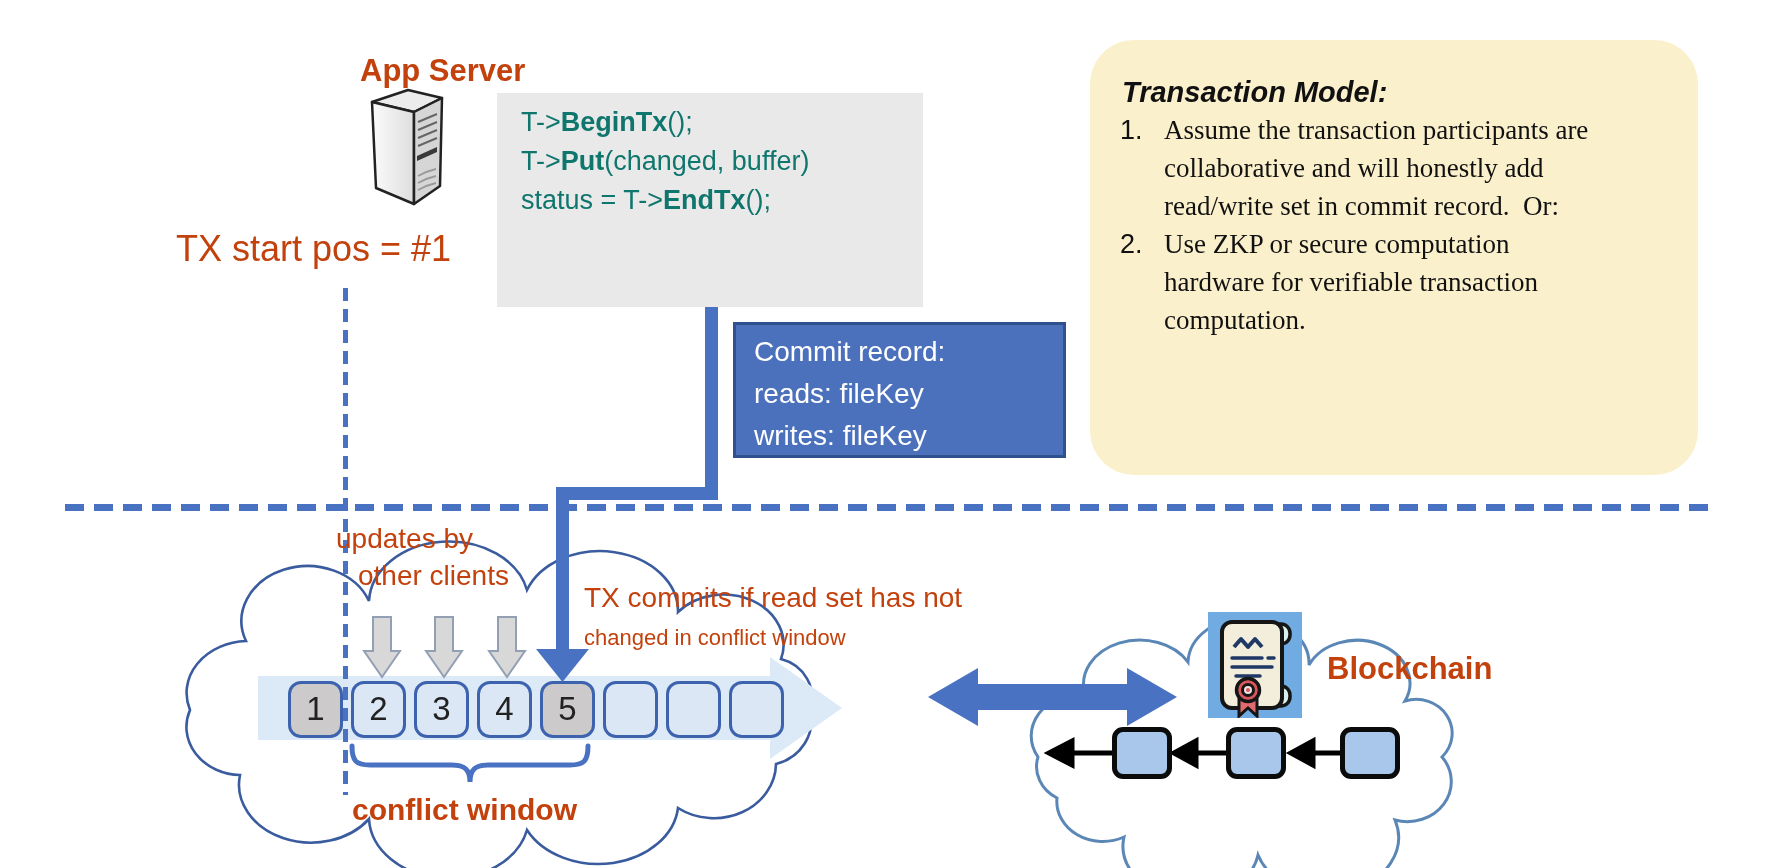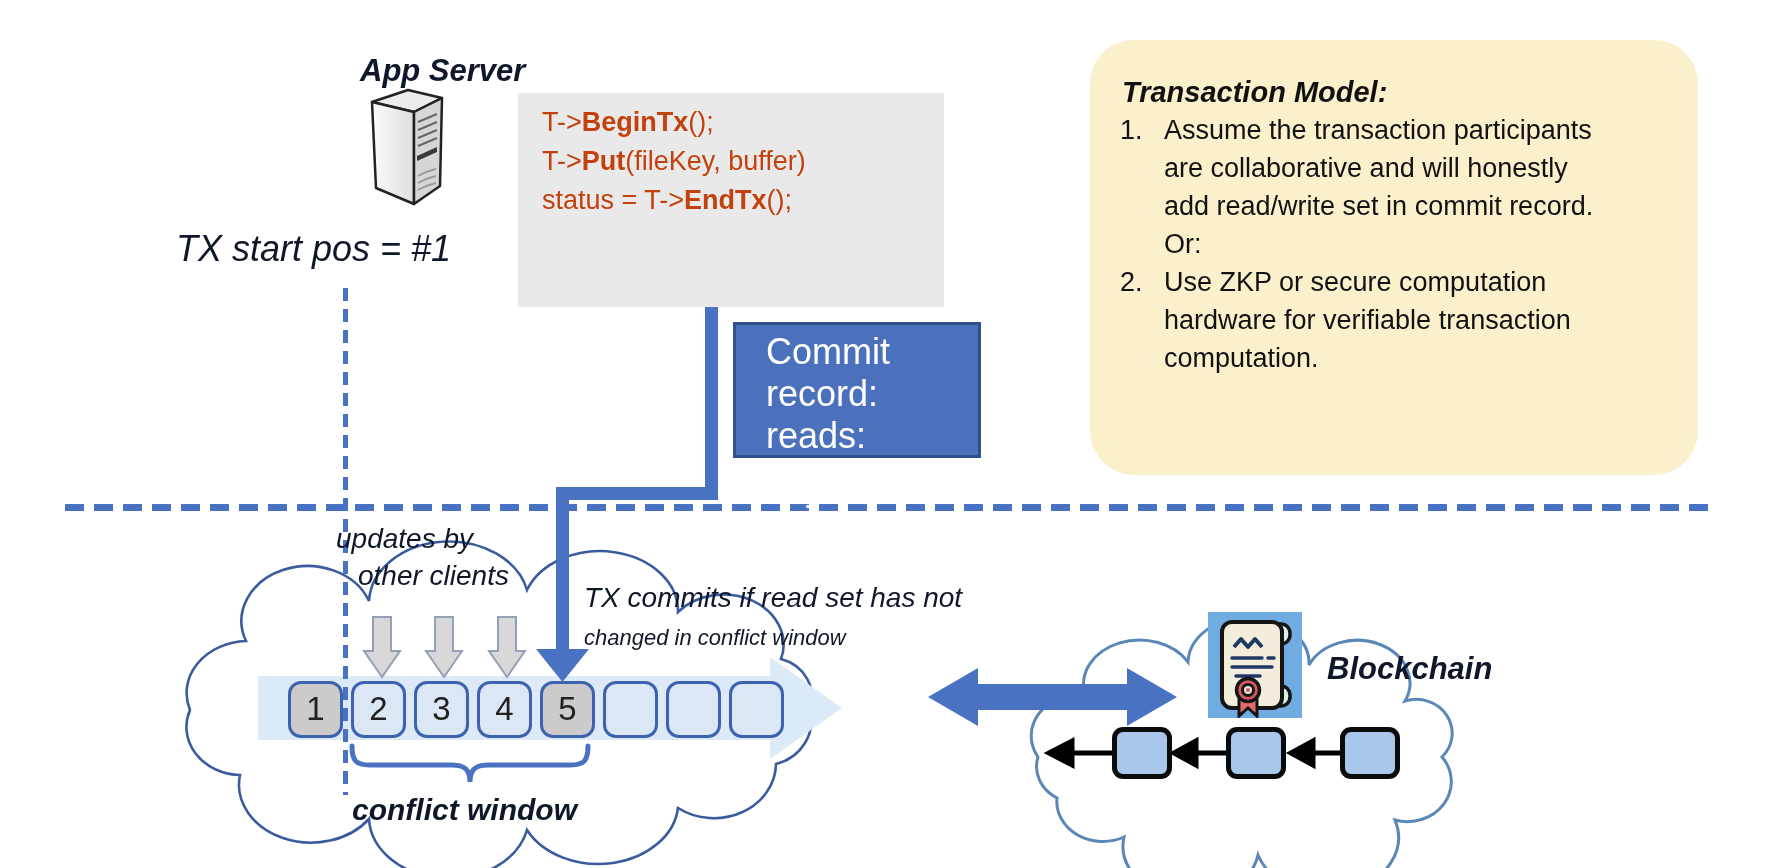--- a/index.html
+++ b/index.html
@@ -6,48 +6,48 @@
     --accent:#4a72c3; --border-dark:#2F528F; --block-border:#3d63ae;
     --block-light:#dce7f5; --block-gray:#cccaca; --band:#dce9f7;
     --code-bg:#e9e9e9; --panel-yellow:#fbf0cc; --cloud-left:#3a5b9e;
     --cloud-right:#5b87b7; --chain-fill:#a9c7ea; --icon-bg:#70abe1;
     --scroll:#f3eedc; --seal:#d9575c; --navy:#1f3864; --gray-arrow:#d8d8d8;
   }
   html,body{margin:0;padding:0;background:#fff;}
   body{width:1780px;height:868px;position:relative;overflow:hidden;
        font-family:"Liberation Sans","DejaVu Sans",sans-serif;color:#111;}
   .abs{position:absolute;}
-  .t{position:absolute;white-space:nowrap;color:#0f172a;font-style:italic;}
+  .t{position:absolute;white-space:nowrap;color:#c2410c;}
   svg.layer{position:absolute;left:0;top:0;pointer-events:none;}
 
   .app-title{left:360px;top:53px;font-size:31px;font-weight:bold;}
   .server-svg{left:356px;top:84px;}
 
-  .code-block{left:518px;top:93px;width:426px;height:214px;background:var(--code-bg);
-      box-sizing:border-box;padding:10px 0 0 24px;font-size:27px;line-height:39px;color:#c2410c;}
+  .code-block{left:497px;top:93px;width:426px;height:214px;background:var(--code-bg);
+      box-sizing:border-box;padding:10px 0 0 24px;font-size:27px;line-height:39px;color:#0f766e;}
   .code-line{white-space:nowrap;}
   .code-line b{font-weight:bold;}
 
   .tx-start{left:176px;top:228px;font-size:36px;}
 
   .vdash{left:343px;top:288px;width:5px;height:507px;
       background:repeating-linear-gradient(180deg,var(--accent) 0 13px,transparent 13px 21px);}
   .hdash{left:65px;top:504px;width:1650px;height:7px;
       background:repeating-linear-gradient(90deg,var(--accent) 0 19px,transparent 19px 29px);}
 
-  .commit-box{left:733px;top:322px;width:248px;height:136px;background:#4b71bd;
+  .commit-box{left:733px;top:322px;width:333px;height:136px;background:#4b71bd;
       border:3px solid var(--border-dark);box-sizing:border-box;color:#fff;
-      font-size:36px;line-height:42px;padding:6px 0 0 30px;}
+      font-size:28px;line-height:42px;padding:6px 0 0 18px;}
 
   .panel{left:1090px;top:40px;width:608px;height:435px;background:var(--panel-yellow);
       border-radius:44px;box-sizing:border-box;padding:36px 30px 0 30px;}
   .panel-title{font-size:29px;font-weight:bold;font-style:italic;margin:0 0 2px 2px;}
   .panel-item{display:flex;font-size:27px;line-height:38px;}
   .panel-num{width:44px;flex:none;}
-  .panel-text{width:452px;white-space:pre-wrap;}
+  .panel-text{width:452px;white-space:pre-wrap;font-family:Liberation Serif, serif;}
 
   .updates1{left:336px;top:523px;font-size:28px;}
   .updates2{left:358px;top:560px;font-size:28px;}
   .note1{left:584px;top:582px;font-size:28px;}
   .note2{left:584px;top:625px;font-size:22px;}
   .conflict-label{left:352px;top:793px;font-size:30px;font-weight:bold;}
   .blockchain-label{left:1327px;top:651px;font-size:31px;font-weight:bold;}
 
   .ledger-block{position:absolute;box-sizing:border-box;width:55px;height:57px;
       border:3.5px solid var(--block-border);border-radius:13px;background:var(--block-light);
@@ -146,21 +146,21 @@
   <g stroke="#999" stroke-width="1.8" fill="none">
     <path d="M62,92 q9,-5 18,-7"></path>
       <path d="M62,99 q9,-5 18,-7"></path>
       <path d="M62,106 q9,-5 18,-7"></path>
   </g>
 </svg>
 
 <div class="abs code-block">
   <div id="code-lines">
       <div class="code-line"><span>T-&gt;</span><b>BeginTx</b><span>();</span></div>
-      <div class="code-line"><span>T-&gt;</span><b>Put</b><span>(fileKey, buffer)</span></div>
+      <div class="code-line"><span>T-&gt;</span><b>Put</b><span>(changed, buffer)</span></div>
       <div class="code-line"><span>status = T-&gt;</span><b>EndTx</b><span>();</span></div>
     </div>
 </div>
 
 <div class="t tx-start">TX start pos = #1</div>
 
 <div class="abs commit-box">
   <div>Commit record:</div>
   <div>reads: fileKey</div>
   <div>writes: fileKey</div>

